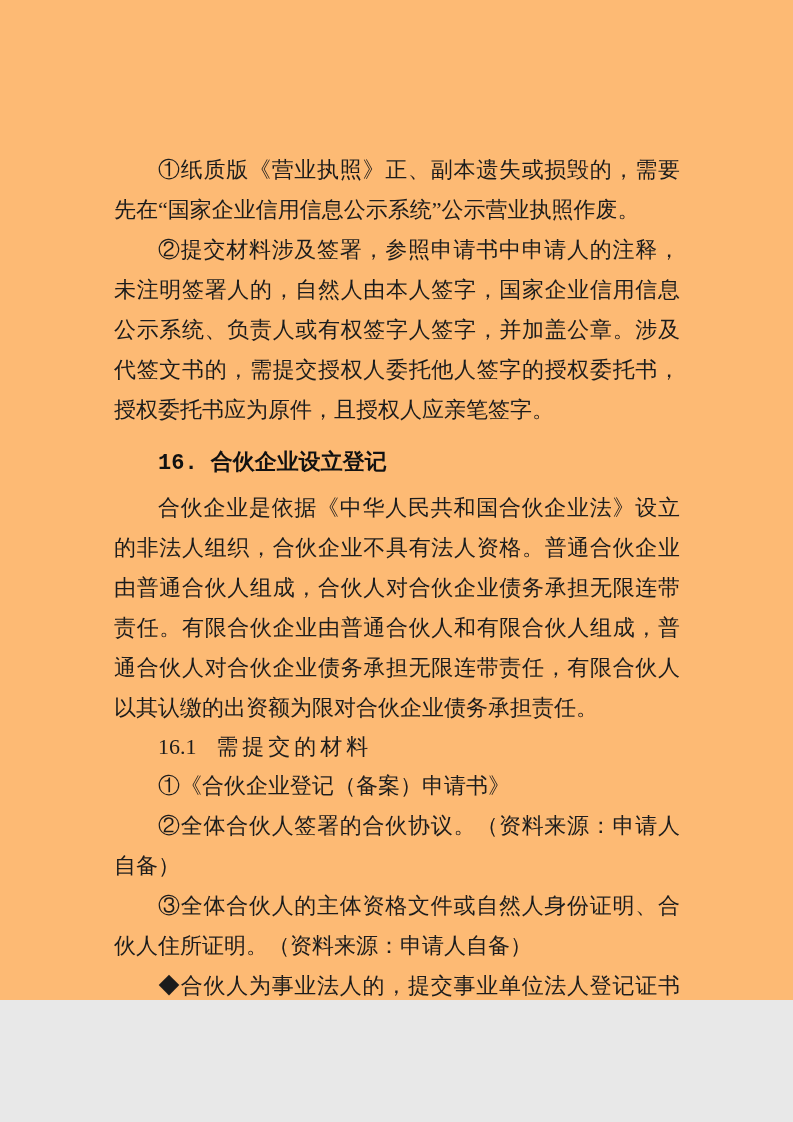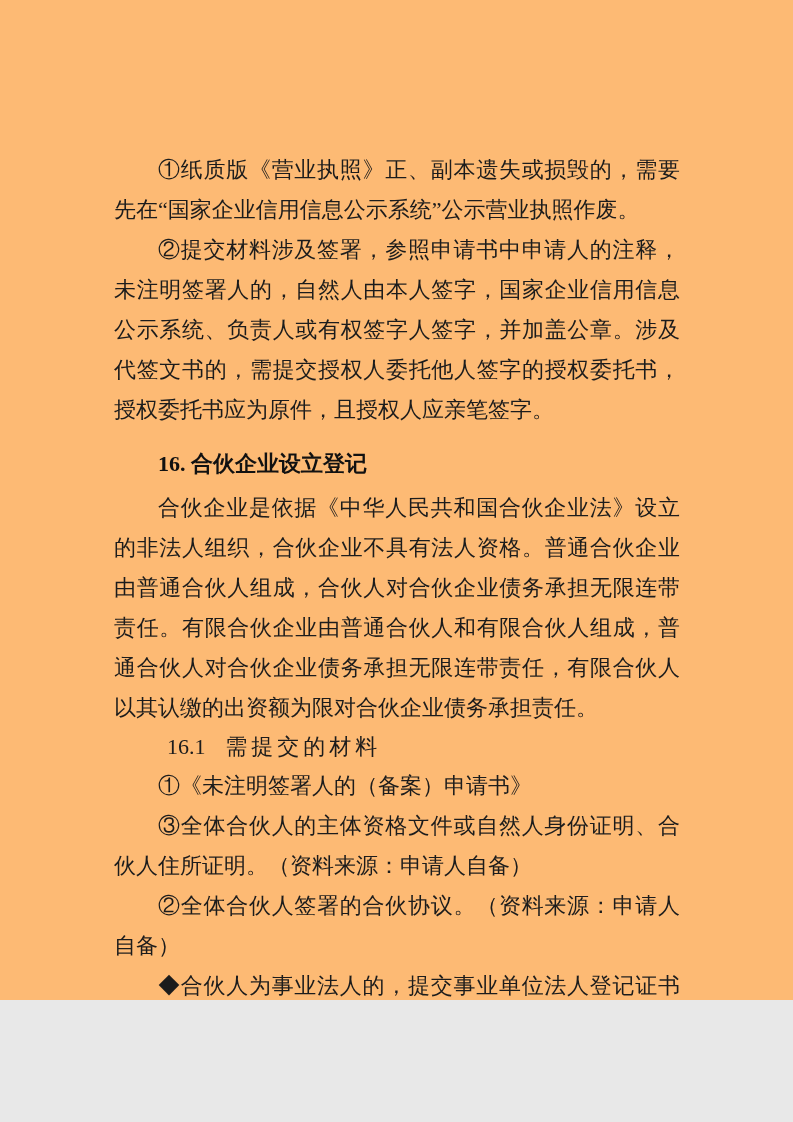--- a/index.html
+++ b/index.html
@@ -26,38 +26,37 @@
     line-height: 40px;
     text-align: justify;
   }
   .content p {
     margin: 0;
     text-indent: 2em;
   }
   .section-heading {
     margin: 12px 0 2px 0;
     padding-left: 2em;
-    font-family: Liberation Serif, serif;
+    font-family: Liberation Mono, monospace;
     font-weight: 700;
     font-size: 22px;
     line-height: 44px;
     text-align: left;
     color: #111111;
   }
   .subsection-heading {
     margin: 0;
     padding-left: 2em;
     font-weight: 400;
     font-size: 22px;
     line-height: 38px;
     text-align: left;
   }
   .subsection-heading .sub-num {
     margin-right: 0.9em;
-    margin-left: 9px;
   }
   .subsection-heading .sub-title {
     letter-spacing: 4px;
     text-align: center;
   }
   .footer-pagenum {
     position: absolute;
     left: 120px;
     top: 1033px;
     font-size: 21px;
@@ -77,25 +76,25 @@
     <p>②提交材料涉及签署，参照申请书中申请人的注释，未注明签署人的，自然人由本人签字，国家企业信用信息公示系统、负责人或有权签字人签字，并加盖公章。涉及代签文书的，需提交授权人委托他人签字的授权委托书，授权委托书应为原件，且授权人应亲笔签字。</p>
 
     <h2 class="section-heading">16. 合伙企业设立登记</h2>
 
     <p>合伙企业是依据《中华人民共和国合伙企业法》设立的非法人组织，合伙企业不具有法人资格。普通合伙企业由普通合伙人组成，合伙人对合伙企业债务承担无限连带责任。有限合伙企业由普通合伙人和有限合伙人组成，普通合伙人对合伙企业债务承担无限连带责任，有限合伙人以其认缴的出资额为限对合伙企业债务承担责任。</p>
 
     <h3 class="subsection-heading">
       <span class="sub-num">16.1</span><span class="sub-title">需提交的材料</span>
     </h3>
 
-    <p>①《未注明签署人的（备案）申请书》</p>
+    <p>①《合伙企业登记（备案）申请书》</p>
+
+    <p>②全体合伙人签署的合伙协议。（资料来源：申请人自备）</p>
 
     <p>③全体合伙人的主体资格文件或自然人身份证明、合伙人住所证明。（资料来源：申请人自备）</p>
-
-    <p>②全体合伙人签署的合伙协议。（资料来源：申请人自备）</p>
 
 
     <p>◆合伙人为事业法人的，提交事业单位法人登记证书复印</p>
 
   </div>
 
   <div class="footer-pagenum">— 66 —</div>
 </div>
 
 </body></html>

